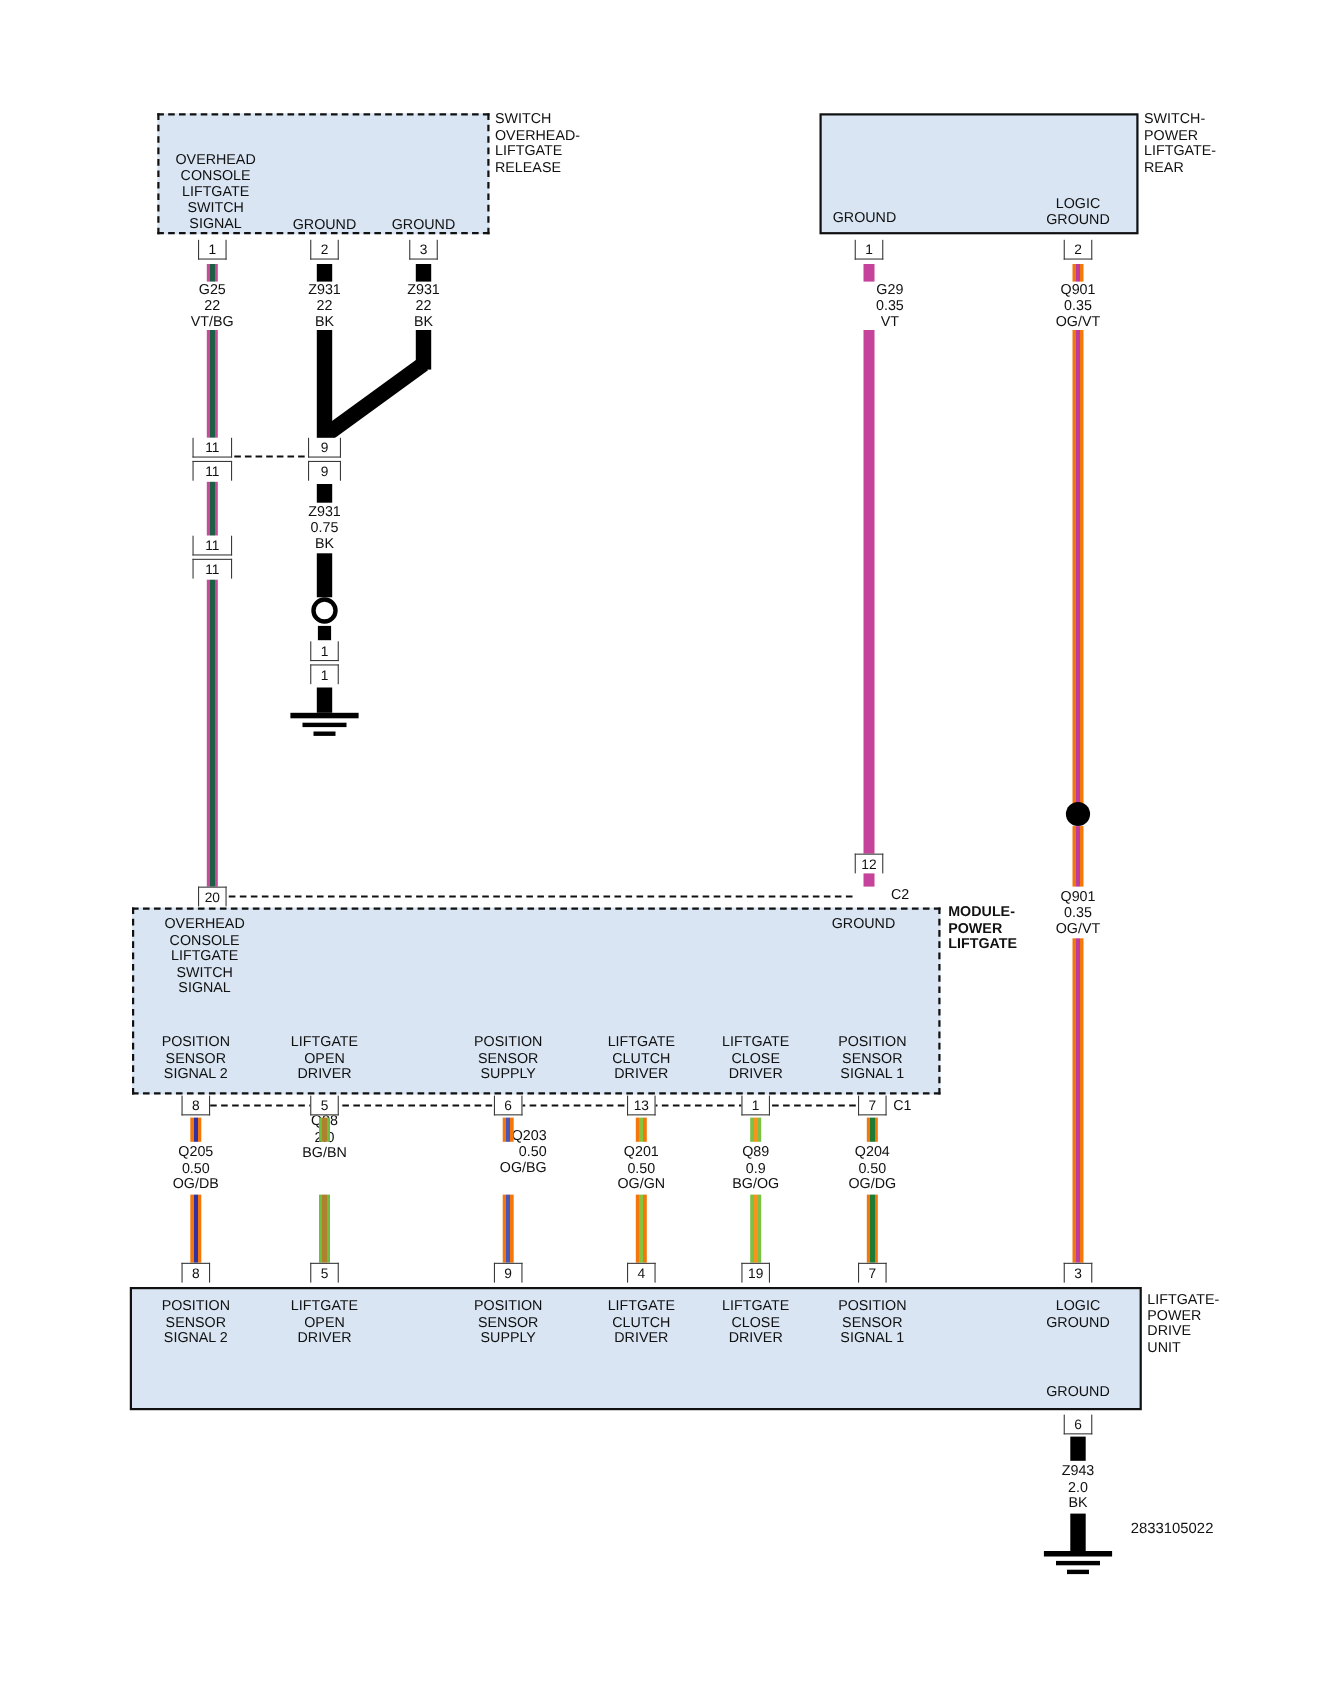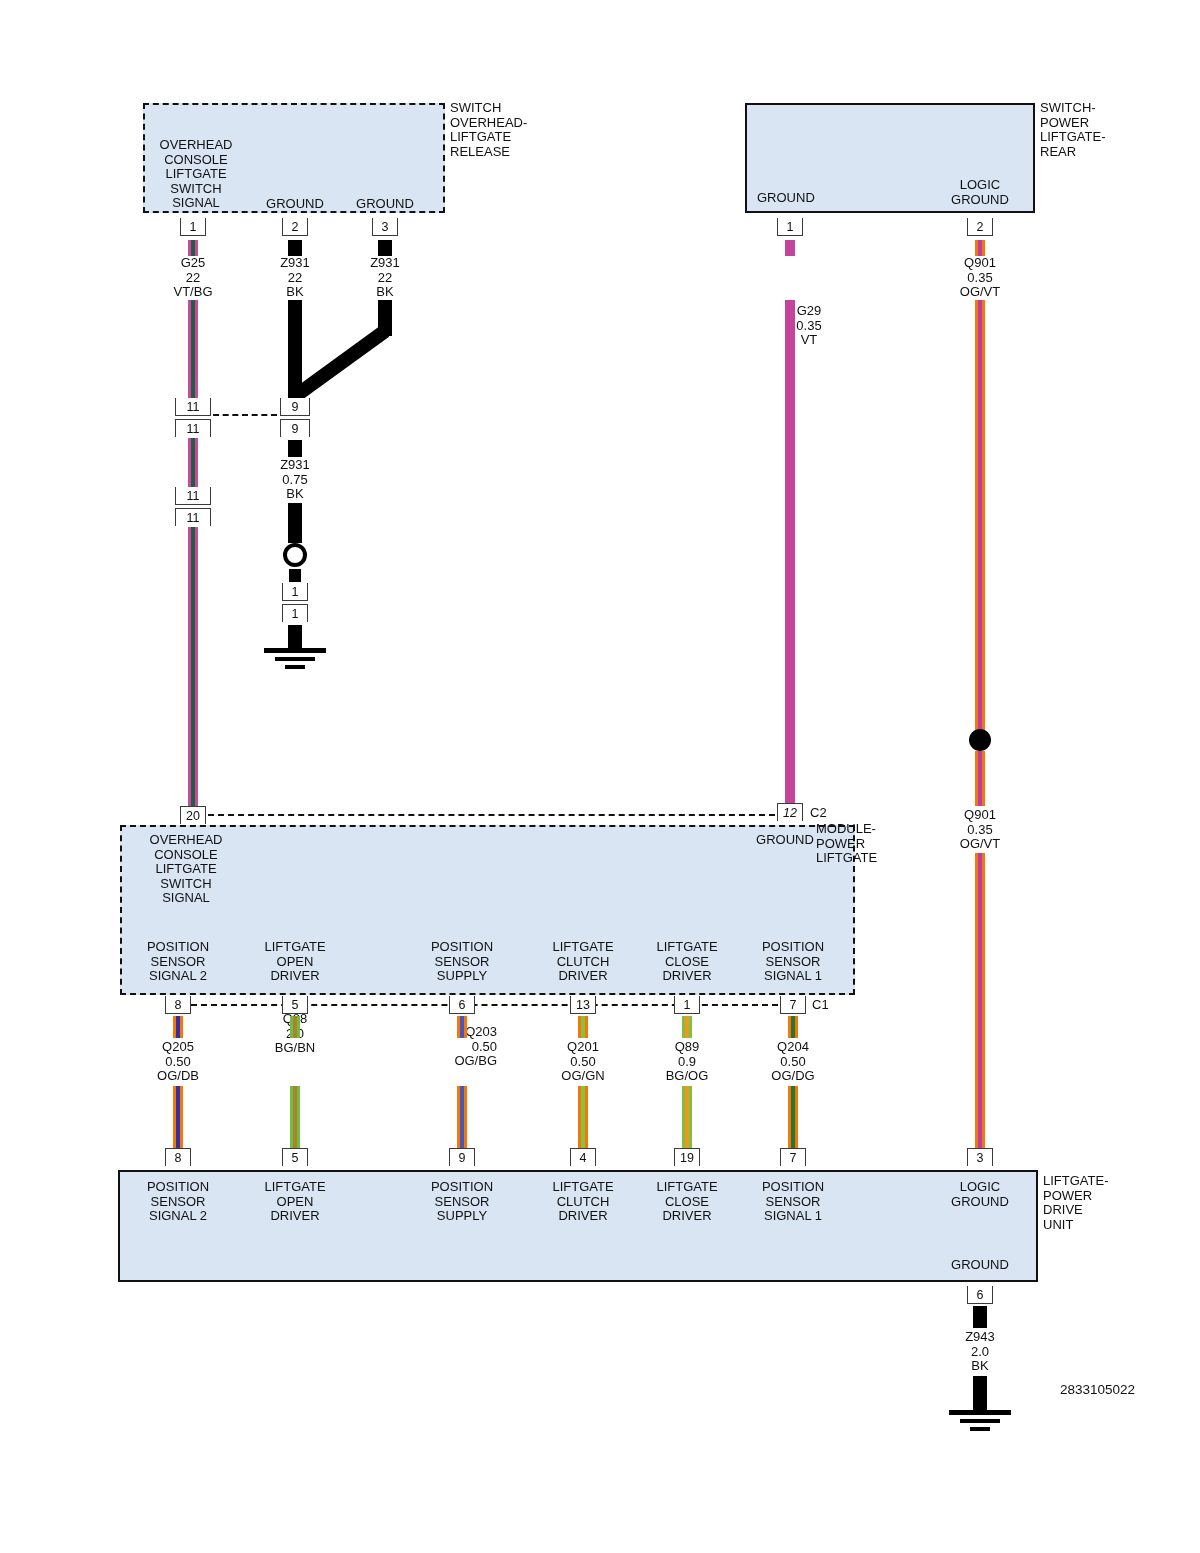--- a/index.html
+++ b/index.html
@@ -119,43 +119,43 @@
   <div class="pin open-top" style="left:282px; top:583px;">1</div>
   <div class="pin open-bottom" style="left:282px; top:604px;">1</div>
   <div class="wire w-bk" style="left:288px; top:625px; width:14px; height:23px;"></div>
   <div>
     <div class="gnd-bar" style="left:264px; top:648px; width:62px; height:5px;"></div>
     <div class="gnd-bar" style="left:275px; top:657px; width:40px; height:4px;"></div>
     <div class="gnd-bar" style="left:285px; top:665px; width:20px; height:4px;"></div>
   </div>
 
   <div class="wire w-vt" style="left:785px; top:240px; width:10px; height:16px;"></div>
-  <div class="lbl" style="left:774px; top:256px; width:70px;margin-top:48px;">G29
+  <div class="lbl" style="left:774px; top:256px; width:70px;">G29
 0.35
 VT</div>
   <div class="wire w-vt" style="left:785px; top:300px; width:10px; height:506px;"></div>
 
   <div class="wire w-ogvt" style="left:975px; top:240px; width:10px; height:16px;"></div>
   <div class="lbl" style="left:945px; top:256px; width:70px;">Q901
 0.35
 OG/VT</div>
   <div class="wire w-ogvt" style="left:975px; top:300px; width:10px; height:432px;"></div>
   <div class="dot" style="left:969px; top:729px;"></div>
   <div class="wire w-ogvt" style="left:975px; top:751px; width:10px; height:55px;"></div>
   <div class="lbl" style="left:945px; top:808px; width:70px;">Q901
 0.35
 OG/VT</div>
   <div class="wire w-ogvt" style="left:975px; top:853px; width:10px; height:295px;"></div>
 
   <div class="dash-h" style="left:208px; top:814px; width:567px;"></div>
   <div class="comp dashed" style="left:120px; top:825px; width:735px; height:170px;"></div>
   <div class="pin open-bottom" style="left:180px; top:806px;">20</div>
-  <div class="pin open-bottom" style="left:777px; top:803px;font-style:italic;">12</div>
+  <div class="pin open-bottom" style="left:777px; top:776px;">12</div>
   <div class="lbl left" style="left:810px; top:806px; width:32px;">C2</div>
-  <div class="lbl left" style="left:816px; top:822px; width:110px;">MODULE-
+  <div class="lbl left" style="left:862px; top:822px; width:110px;font-weight:bold;">MODULE-
 POWER
 LIFTGATE</div>
   <div class="lbl" style="left:136px; top:833px; width:100px;">OVERHEAD
 CONSOLE
 LIFTGATE
 SWITCH
 SIGNAL</div>
   <div class="lbl" style="left:745px; top:833px; width:80px;">GROUND</div>
 
   <div class="lbl" style="left:133px; top:940px; width:90px;">POSITION
@@ -263,15 +263,15 @@
   <div class="lbl" style="left:945px; top:1330px; width:70px;">Z943
 2.0
 BK</div>
   <div class="wire w-bk" style="left:973px; top:1376px; width:14px; height:34px;"></div>
   <div>
     <div class="gnd-bar" style="left:949px; top:1410px; width:62px; height:5px;"></div>
     <div class="gnd-bar" style="left:960px; top:1419px; width:40px; height:4px;"></div>
     <div class="gnd-bar" style="left:970px; top:1427px; width:20px; height:4px;"></div>
   </div>
 
-  <div class="partnum" style="left:1028px; top:1382px;margin-left:32px;">2833105022</div>
+  <div class="partnum" style="left:1028px; top:1382px;">2833105022</div>
 
 </div>
 
 </body></html>

